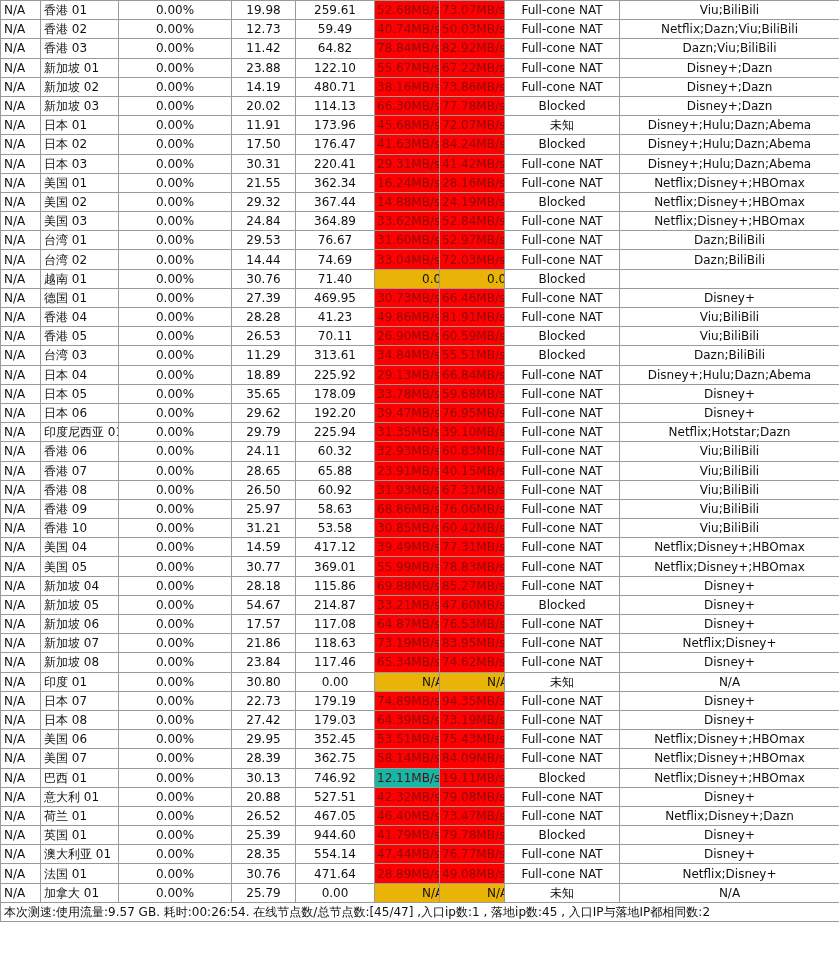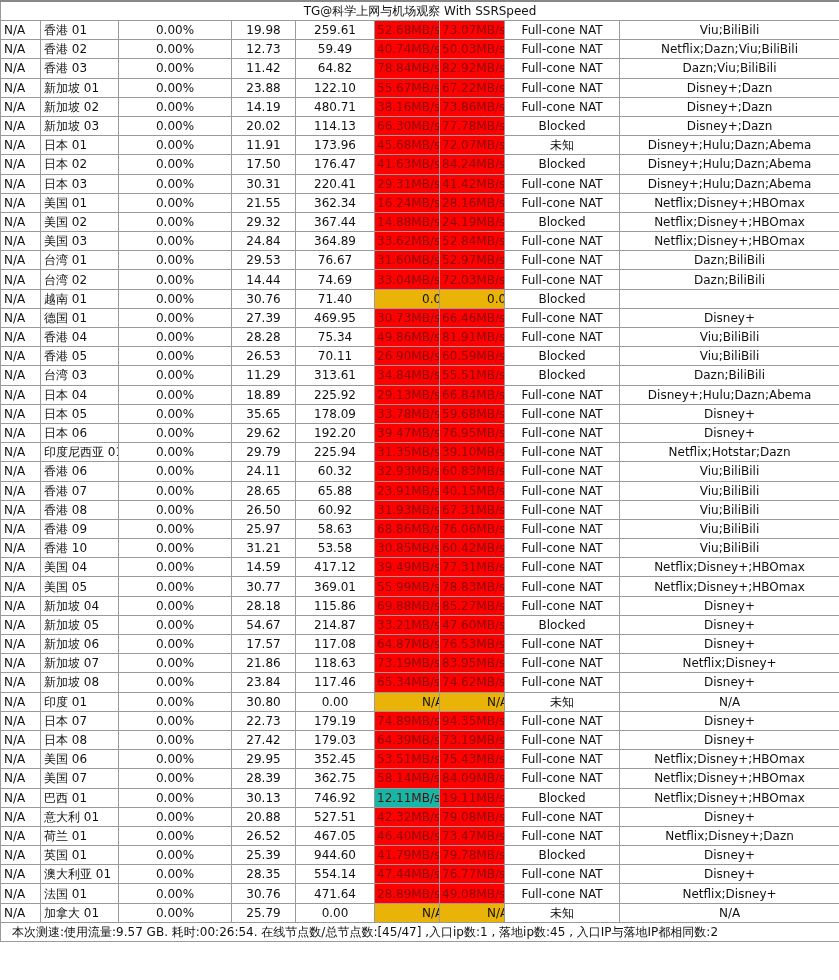--- a/index.html
+++ b/index.html
@@ -6,42 +6,39 @@
   body { width: 839px; height: 980px; overflow: hidden; font-family: "DejaVu Sans", "Liberation Sans", sans-serif; color: #111; }
   .sheet { position: relative; width: 839px; }
   table { border-collapse: collapse; table-layout: fixed; width: 839px; }
   td { border: 1px solid #9a9a9a; height: 18.2px; padding: 0 2px; font-size: 12px; line-height: 18px; white-space: nowrap; overflow: hidden; text-align: center; }
   tr.title td { text-align: center; height: 18px; border-top: 2px solid #888; }
   tr.header td { font-size: 12px; }
   td.left { text-align: left; padding-left: 3px; }
   td.speed { background: #ff0000; color: #8a0a0a; }
   td.speed-light { background: #14b8a6; color: #5a0a10; }
   td.plain { background: #eab308; color: #111; padding-left: 47px; }
-  tr.footer td { text-align: left; padding-left: 11px; font-size: 12px; height: 18.5px; }
+  tr.footer td { text-align: left; padding-left: 3px; font-size: 12px; height: 18.5px; }
 </style>
 </head>
 <body>
 
 <div class="sheet">
   <table>
     <colgroup>
       <col style="width:40px">
       <col style="width:78px">
       <col style="width:113px">
       <col style="width:64px">
       <col style="width:79px">
       <col style="width:65px">
       <col style="width:65px">
       <col style="width:115px">
       <col style="width:220px">
     </colgroup>
     <tbody id="tbody">
-      <tr class="title">
-        <td colspan="9">TG@科学上网与机场观察 With SSRSpeed</td>
-      </tr>
     </tbody>
     <tbody id="rows-body">
         <tr>
           <td class="left">N/A</td>
           <td class="left">香港 01</td>
           <td>0.00%</td>
           <td>19.98</td>
           <td>259.61</td>
           <td class="speed">52.68MB/s</td>
           <td class="speed">73.07MB/s</td>
@@ -211,21 +208,21 @@
           <td class="speed">30.73MB/s</td>
           <td class="speed">66.46MB/s</td>
           <td>Full-cone NAT</td>
           <td>Disney+</td>
         </tr>
         <tr>
           <td class="left">N/A</td>
           <td class="left">香港 04</td>
           <td>0.00%</td>
           <td>28.28</td>
-          <td>75.34</td>
+          <td>41.23</td>
           <td class="speed">49.86MB/s</td>
           <td class="speed">81.91MB/s</td>
           <td>Full-cone NAT</td>
           <td>Viu;BiliBili</td>
         </tr>
         <tr>
           <td class="left">N/A</td>
           <td class="left">香港 05</td>
           <td>0.00%</td>
           <td>26.53</td>

